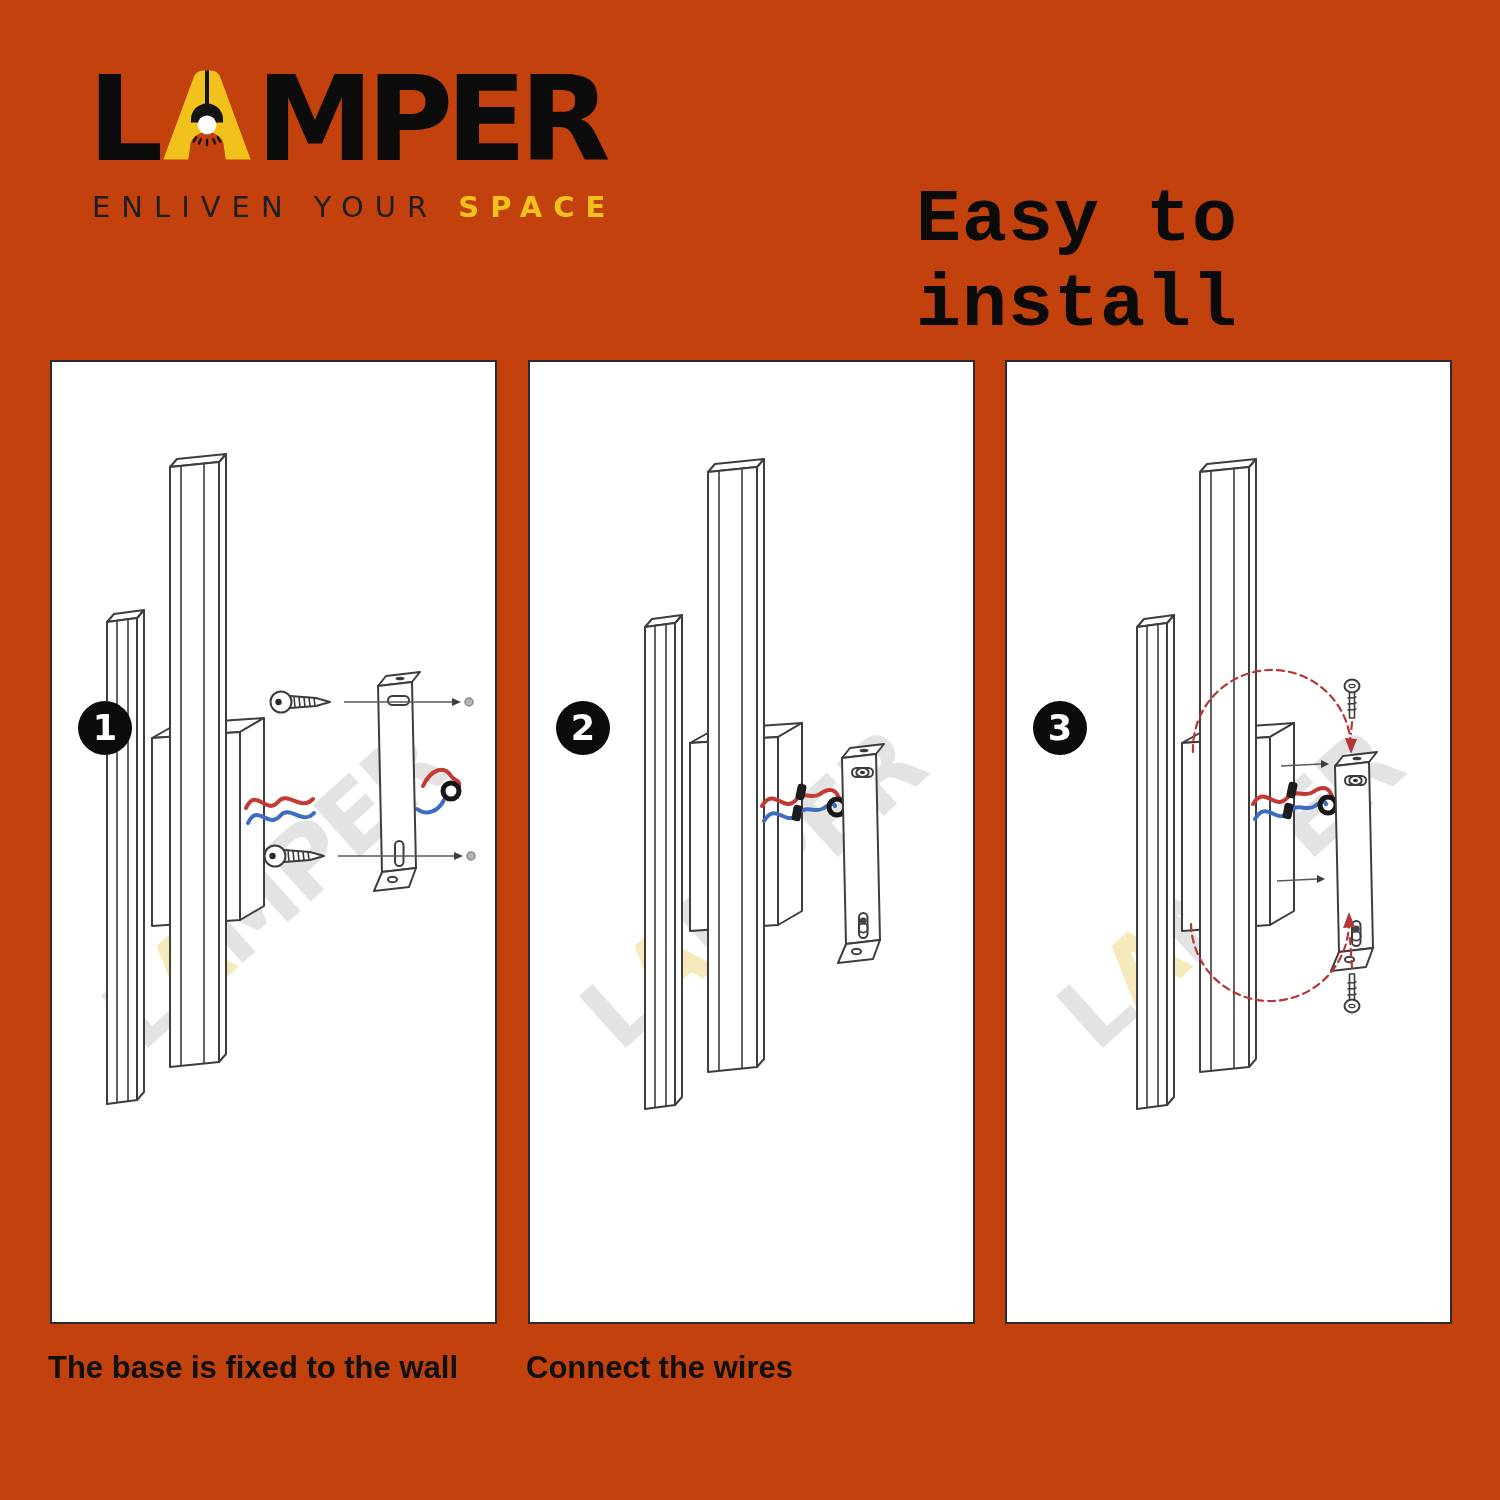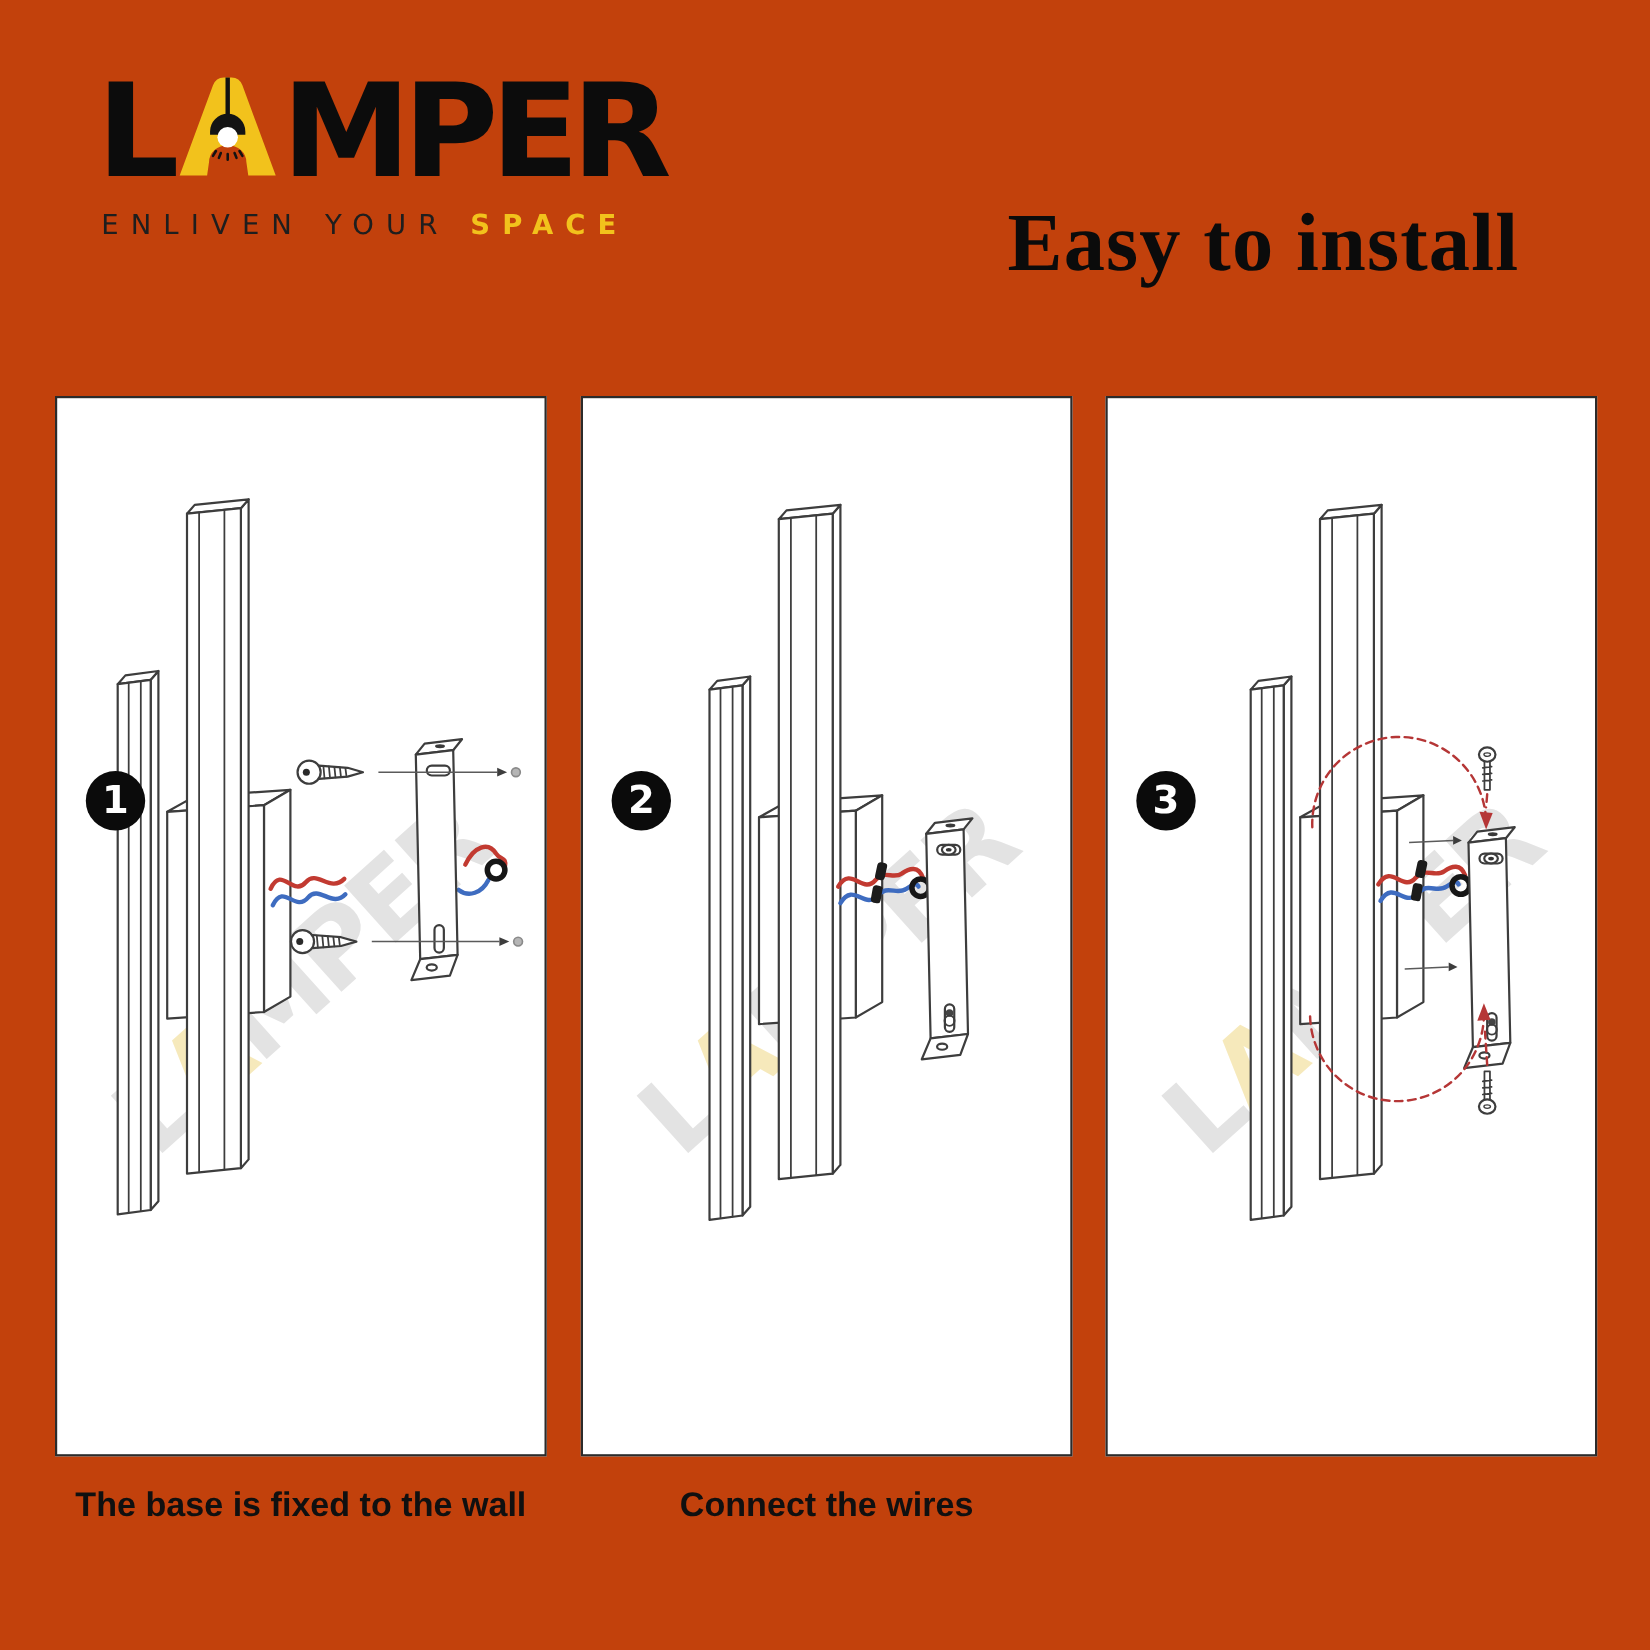--- a/index.html
+++ b/index.html
@@ -5,42 +5,42 @@
   html,body{margin:0;padding:0;background:#fff;}
   .canvas{position:relative;width:1500px;height:1500px;background:#c2410c;
           font-family:"Liberation Sans",sans-serif;overflow:hidden;}
 
   
   .logo{position:absolute;left:88px;top:60px;}
   .logo-word{white-space:nowrap;font-family:"DejaVu Sans",sans-serif;font-weight:bold;
              font-size:118px;line-height:1;letter-spacing:-7px;color:var(--ink,#0c0c0c);}
   .logo-a-svg{display:inline-block;vertical-align:baseline;height:90px;width:98px;margin:0 0 0 2px;}
   .tagline{margin-top:12px;margin-left:4px;font-family:"DejaVu Sans",sans-serif;
-           font-size:25px;letter-spacing:11px;color:#1e1e1e;white-space:nowrap;}
+           font-size:29px;letter-spacing:11px;color:#1e1e1e;white-space:nowrap;}
   .tagline .accent{color:var(--brand-yellow,#f2c21c);font-weight:bold;}
 
   
-  .heading{position:absolute;left:916px;top:128px;font-family:Liberation Serif, serif;
+  .heading{position:absolute;left:916px;top:128px;font-family:Liberation Mono, monospace;
            font-weight:bold;font-size:75px;color:#0b0b0b;letter-spacing:1px;}
 
   
   .panel{position:absolute;top:360px;width:447px;height:964px;border:2px solid #2b2b2b;
          background:#fff;overflow:hidden;box-sizing:border-box;}
   .p1{left:50px}.p2{left:528px}.p3{left:1005px}
   .badge{position:absolute;width:54px;height:54px;border-radius:50%;background:#0b0b0b;
          color:#fff;display:flex;align-items:center;justify-content:center;z-index:3;
          font-family:"DejaVu Sans",sans-serif;font-weight:bold;font-size:35px;}
   .badge-pos{left:26px;top:339px;}
   .watermark{position:absolute;left:50%;top:55%;transform:translate(-50%,-50%) rotate(-42deg);
              font-family:"DejaVu Sans",sans-serif;font-weight:bold;font-size:96px;
              letter-spacing:-4px;color:var(--watermark-gray,#e3e3e3);white-space:nowrap;z-index:1;}
   .watermark .wm-a{color:var(--watermark-yellow,#f6e9bb);}
   .diagram{position:absolute;left:0;top:0;z-index:2;}
 
-  .caption{position:absolute;top:1350px;width:451px;text-align:center;font-weight:bold;
+  .caption{position:absolute;top:1350px;width:451px;text-align:left;font-weight:bold;
            font-size:31px;color:#101010;font-family:"Liberation Sans",sans-serif;}
   .c1{left:48px}.c2{left:526px}.c3{left:1003px}
 
   
   .ln{fill:#fff;stroke:var(--line-art,#3d3d3d);stroke-width:2;stroke-linejoin:round;}
   .lnf{fill:none;stroke:var(--line-art,#3d3d3d);stroke-width:1.6;stroke-linejoin:round;stroke-linecap:round;}
   .wire-r{fill:none;stroke:var(--wire-red,#c23a31);stroke-width:4;stroke-linecap:round;}
   .wire-b{fill:none;stroke:var(--wire-blue,#3e6cc0);stroke-width:4;stroke-linecap:round;}
   .coil{fill:none;stroke:#161616;stroke-width:5;}
   .guide{fill:none;stroke:var(--guide-red,#b53636);stroke-width:2.2;stroke-dasharray:7 5;stroke-linecap:round;}

